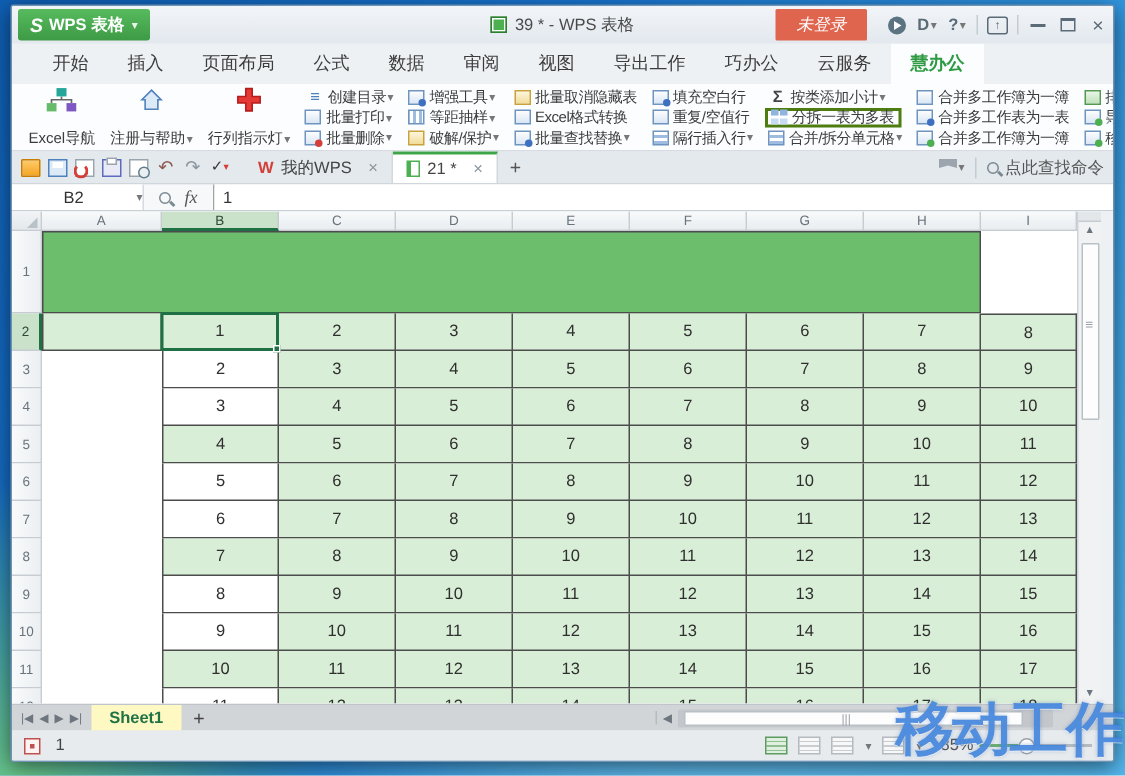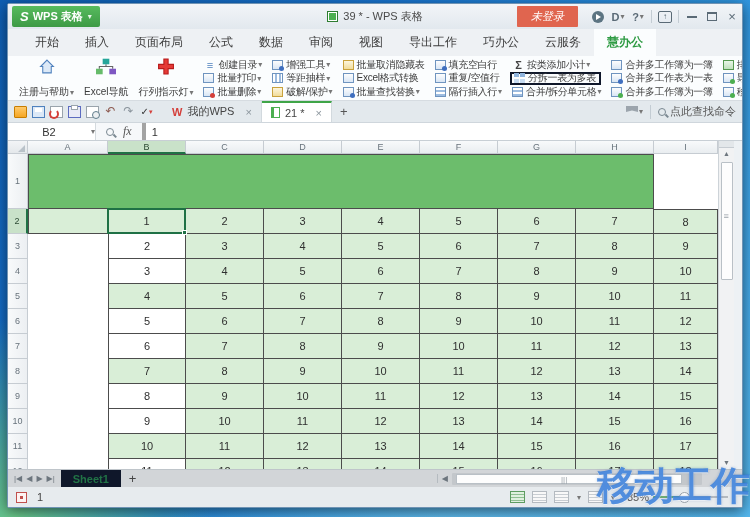--- a/index.html
+++ b/index.html
@@ -56,21 +56,21 @@
     padding-left: 6px; }
   .bigbtn { width: auto; padding: 2px 5px 1px; display: flex; flex-direction: column;
     align-items: center; justify-content: space-between; flex: none; }
   .bigbtn svg { width: 20px; height: 17px; }
   .bigbtn .blbl { font-size: 10px; color: #3c3c3c; }
   .sgroups { display: flex; flex: 1; overflow: hidden; }
   .scol { display: flex; flex-direction: column; justify-content: space-between;
     padding: 2px 5px; flex: none; }
   .sbtn { display: flex; align-items: center; height: 13px; font-size: 10px; color: #3c3c3c; }
   .sbtn .lbl { letter-spacing: -.3px; }
-  .sbtn.hl { border: 2px solid #0f172a; padding: 0 2px; margin-left: -2px; }
+  .sbtn.hl { border: 2px solid #4d7c0f; padding: 0 2px; margin-left: -2px; }
   .sicon { display: inline-block; width: 11px; height: 10px; margin-right: 3px; flex: none;
     border: 1px solid #6f94bf; background: linear-gradient(#fdfdfd, #d9e6f5); position: relative; }
   .sicon.g-yellow { border-color: #c9a23d; background: linear-gradient(#fdf6dd, #f1dc9a); }
   .sicon.g-green  { border-color: #55984f; background: linear-gradient(#e9f6e8, #bfe0bb); }
   .sicon.g-stripes { background: repeating-linear-gradient(90deg,#fff 0 2px,#9dbce0 2px 4px); }
   .sicon.g-rows   { background: repeating-linear-gradient(#fff 0 2px,#9dbce0 2px 4px); }
   .sicon.g-split { border: none; background:
       linear-gradient(#8fb4dd,#8fb4dd) left top/5px 4px no-repeat,
       linear-gradient(#8fb4dd,#8fb4dd) right top/5px 4px no-repeat,
       linear-gradient(#c7dcf2,#c7dcf2) left bottom/5px 4px no-repeat,
@@ -122,21 +122,21 @@
   .mag { width: 8px; height: 8px; border: 1.5px solid #7a8891; border-radius: 50%; position: relative; flex:none; }
   .mag::after { content: ""; position: absolute; left: 6px; top: 6px; width: 4px; height: 1.5px;
     background: #7a8891; transform: rotate(45deg); }
   
   .fbar { height: 18px; flex: none; background: #f6f8fa; border-bottom: 1px solid #c8cfd5;
     display: flex; align-items: center; font-size: 11px; }
   .namebox { width: 88px; height: 100%; background: #fff; border-right: 1px solid #d4dade;
     display: flex; align-items: center; }
   .namebox .nb { flex: 1; text-align: center; color: #333; }
   .fxzone { display: flex; align-items: center; gap: 9px; padding: 0 10px;
-    border-right: 4px solid #a3a3a3; height: 100%; }
+    border-right: 1px solid #a3a3a3; height: 100%; }
   .fx { font-style: italic; font-family: "Liberation Serif", "DejaVu Serif", serif;
     color: #555; font-size: 12px; }
   .fval { flex: 1; height: 100%; background: #fff; display: flex; align-items: center;
     padding-left: 6px; color: #333; }
   
   .grid { flex: 1; position: relative; background: #fff; overflow: hidden; }
   .ghead { display: flex; height: 13px; }
   .hcell { border-right: 1px solid #c6ccd2; border-bottom: 1px solid #c6ccd2;
     background: linear-gradient(#f8fafb, #e9edf0); font-size: 9px; color: #68737c;
     display: flex; align-items: center; justify-content: center; flex: none; }
@@ -165,21 +165,21 @@
   .vs-arrow { font-size: 7px; color: #6d767e; height: 12px; line-height: 12px; }
   .vs-thumb { width: 12px; height: 118px; background: #fdfdfd; border: 1px solid #b9c0c6;
     border-radius: 1px; margin-top: 2px; position: relative; }
   .vs-thumb::after { content:"≡"; position:absolute; left:2px; top:48px; color:#9aa2a9; font-size:9px; }
   .vs-bot { margin-top: auto; }
   .gridpadR { position: absolute; top: 0; bottom: 0; right: 0; background: #edf1f4; }
   
   .sheetbar { height: 18px; flex: none; background: #d2d5d8; display: flex; align-items: stretch;
     border-top: 1px solid #bfc5ca; font-size: 10px; }
   .snav { display: flex; align-items: center; gap: 4px; padding: 0 6px; color: #6d767e; font-size: 8px; }
-  .stab { background: #0f172a; color: #217346; font-weight: 700; display: flex; align-items: center;
+  .stab { background: #fef9c3; color: #217346; font-weight: 700; display: flex; align-items: center;
     padding: 0 12px; font-size: 11px; }
   .addsheet { display: flex; align-items: center; padding: 0 8px; color: #444; font-size: 13px; }
   .hscroll { margin-left: auto; display: flex; align-items: center; padding-right: 40px; }
   .hs-arrow { font-size: 8px; color: #6d767e; padding: 0 4px; border-left: 1px solid #b5bbc0; }
   .hs-track { width: 250px; height: 12px; background: #c3c7cb; border-radius: 1px; position: relative; }
   .hs-thumb { position: absolute; left: 4px; top: 1px; width: 226px; height: 10px; background: #fdfdfd;
     border: 1px solid #b9c0c6; }
   .hs-thumb::after { content:"|||"; position:absolute; left:104px; top:0; color:#9aa2a9; font-size:8px; }
   
   .statusbar { height: 20px; flex: none; background: #e7ebee; display: flex; align-items: center;
@@ -253,33 +253,33 @@
       <div class="rtab">审阅</div>
       <div class="rtab">视图</div>
       <div class="rtab">导出工作</div>
       <div class="rtab">巧办公</div>
       <div class="rtab">云服务</div>
       <div class="rtab active">慧办公</div>
     </div>
 
   <div class="ribbon">
     <div class="bigbtn">
-      <svg viewBox="0 0 16 16">
-          <path d="M8 2 L14 8 H12 V14 H4 V8 H2 Z" fill="#dce9f7" stroke="#4f81bd"></path>
-        </svg>
-      <span class="blbl"><span>注册与帮助</span><span class="da">▾</span></span>
-    </div>
-    <div class="bigbtn">
       <svg viewBox="0 0 18 14">
           <path d="M9 5 V7 M3 9 V7 H15 V9" stroke="#666" fill="none" stroke-width="1"></path>
           <rect x="6" y="0" width="6" height="5" fill="#26a69a"></rect>
           <rect x="0" y="9" width="6" height="5" fill="#66bb6a"></rect>
           <rect x="12" y="9" width="6" height="5" fill="#7e57c2"></rect>
         </svg>
       <span class="blbl">Excel导航</span>
+    </div>
+    <div class="bigbtn">
+      <svg viewBox="0 0 16 16">
+          <path d="M8 2 L14 8 H12 V14 H4 V8 H2 Z" fill="#dce9f7" stroke="#4f81bd"></path>
+        </svg>
+      <span class="blbl"><span>注册与帮助</span><span class="da">▾</span></span>
     </div>
     <div class="bigbtn">
       <svg viewBox="0 0 16 16">
           <path d="M6 1 H10 V6 H15 V10 H10 V15 H6 V10 H1 V6 H6 Z" fill="#e53935" stroke="#b71c1c"></path>
         </svg>
       <span class="blbl"><span>行列指示灯</span><span class="da">▾</span></span>
     </div>
     <div class="sgroups" id="sgroups">
         <div class="scol">
           <div class="sbtn">

